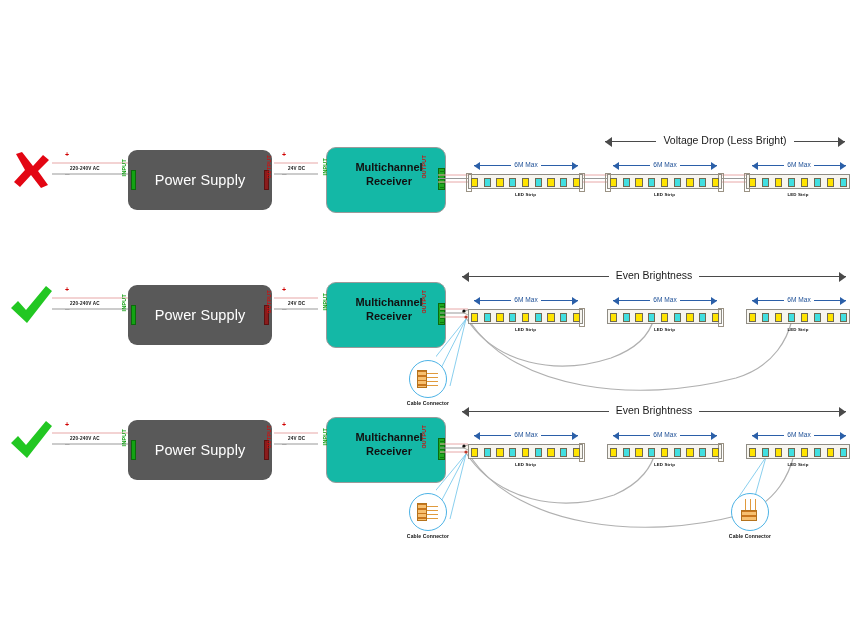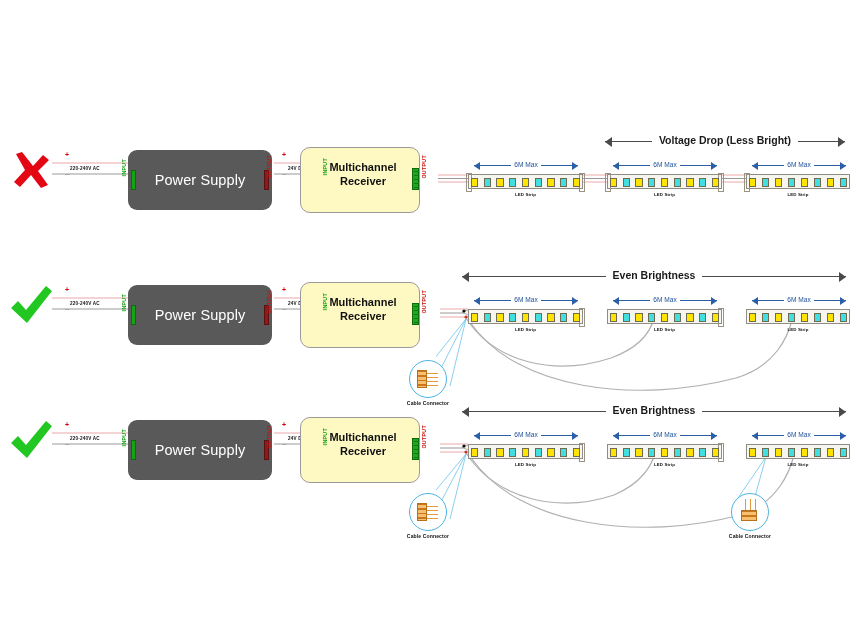--- a/index.html
+++ b/index.html
@@ -59,22 +59,22 @@
     letter-spacing:.3px; white-space:nowrap;
   }
   .vlabel.in { color:#12a012; }
   .vlabel.out { color:#cc1111; }
 
   
   .dc-wires { position:absolute; left:274px; top:30px; width:44px; height:30px; }
 
   
   .receiver {
-    position:absolute; left:300px; top:22px; width:120px; height:66px;
-    background:#fef9c3; border:1.1px solid #9a9a9a; border-radius:10px;
+    position:absolute; left:326px; top:22px; width:120px; height:66px;
+    background:#14b8a6; border:1.1px solid #9a9a9a; border-radius:10px;
   }
   .receiver-title {
     position:absolute; left:16px; top:12px; width:92px;
     text-align:center; font-size:11px; font-weight:bold; color:#111;
     line-height:14px;
   }
   .rx-term {
     position:absolute; width:7px; height:22px; top:20px; left:111px;
     background:#1fa81f; border:.6px solid #0c6b0c;
   }
@@ -120,21 +120,21 @@
     margin:0 auto; line-height:10px;
   }
   .measure .ar {
     position:absolute; top:1.5px; width:0; height:0;
     border-top:4px solid transparent; border-bottom:4px solid transparent;
   }
   .measure .ar.l { left:0; border-right:6px solid #2b5fa8; }
   .measure .ar.r { right:0; border-left:6px solid #2b5fa8; }
 
   
-  .annot { position:absolute; height:12px;font-weight:bold; }
+  .annot { position:absolute; height:12px; }
   .annot .aline {
     position:absolute; left:0; right:0; top:6px; height:1px; background:#4a4a4a;
   }
   .annot .atxt {
     position:absolute; left:0; right:0; top:-2px; text-align:center;
     font-size:10.5px; color:#1a1a1a; background:#ffffff;
     width:fit-content; margin:0 auto; padding:0 7px; line-height:15px;
   }
   .annot .aar {
     position:absolute; top:1.5px; width:0; height:0;

